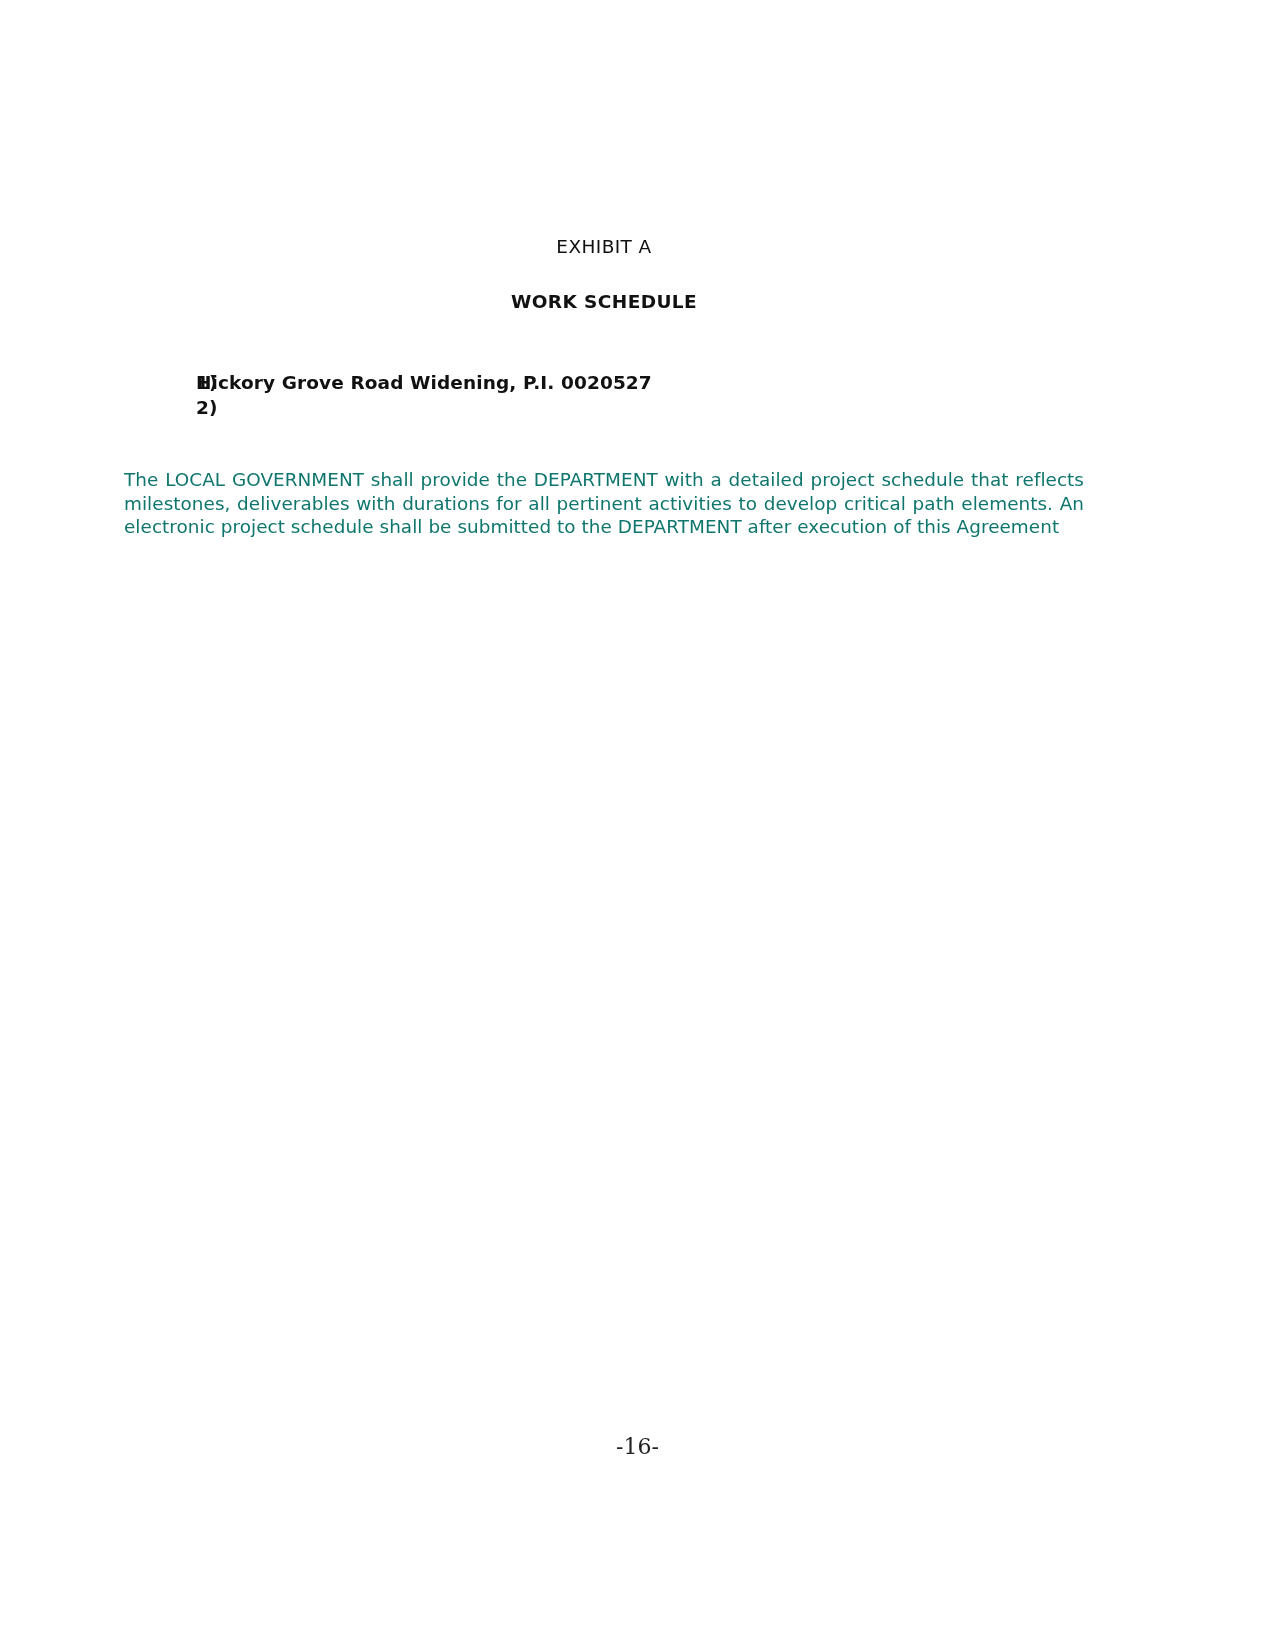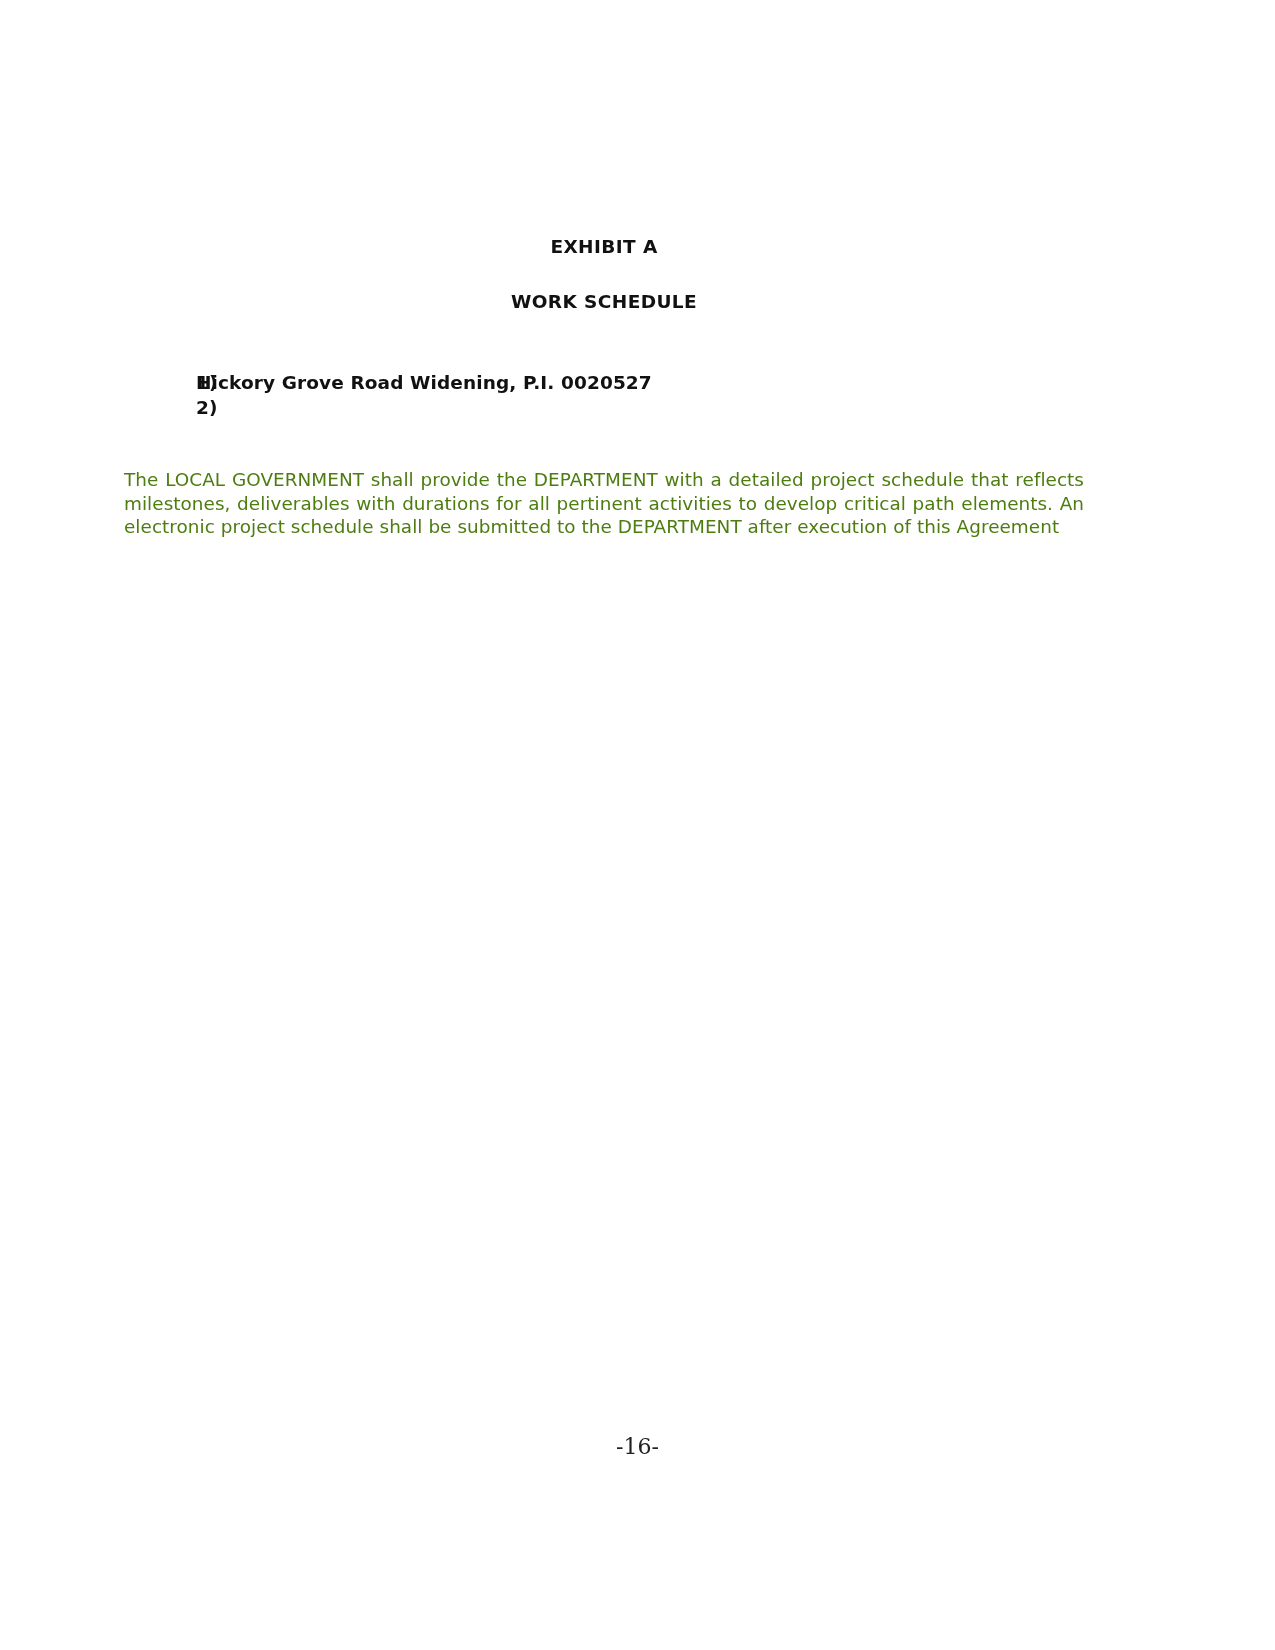--- a/index.html
+++ b/index.html
@@ -23,21 +23,21 @@
   }
   .content {
     position: absolute;
     left: 124px;
     top: 0;
     width: 960px;
   }
   .doc-title {
     text-align: center;
     font-size: 18.5px;
-    font-weight: bold;
+    font-weight: normal;
     letter-spacing: 0.4px;
     margin: 0;
     padding-top: 236px;
     color: #111111;
   }
   .doc-subtitle {
     text-align: center;
     font-size: 18.5px;
     font-weight: bold;
     letter-spacing: 0.4px;
@@ -65,21 +65,21 @@
     padding-left: 72px;
     box-sizing: border-box;
   }
   .project-label {
     padding-left: 0px;
   }
   .body-para {
     font-size: 18.4px;
     line-height: 23.5px;
     text-align: justify;
-    color: #4d7c0f;
+    color: #0f766e;
     margin: 0;
     letter-spacing: 0.05px;
   }
   .para-gap-1 { padding-top: 48px; }
   .para-gap-2 { padding-top: 21px; }
   .para-gap-3 { padding-top: 21px; }
   .footer {
     position: absolute;
     left: 0;
     right: 0;

